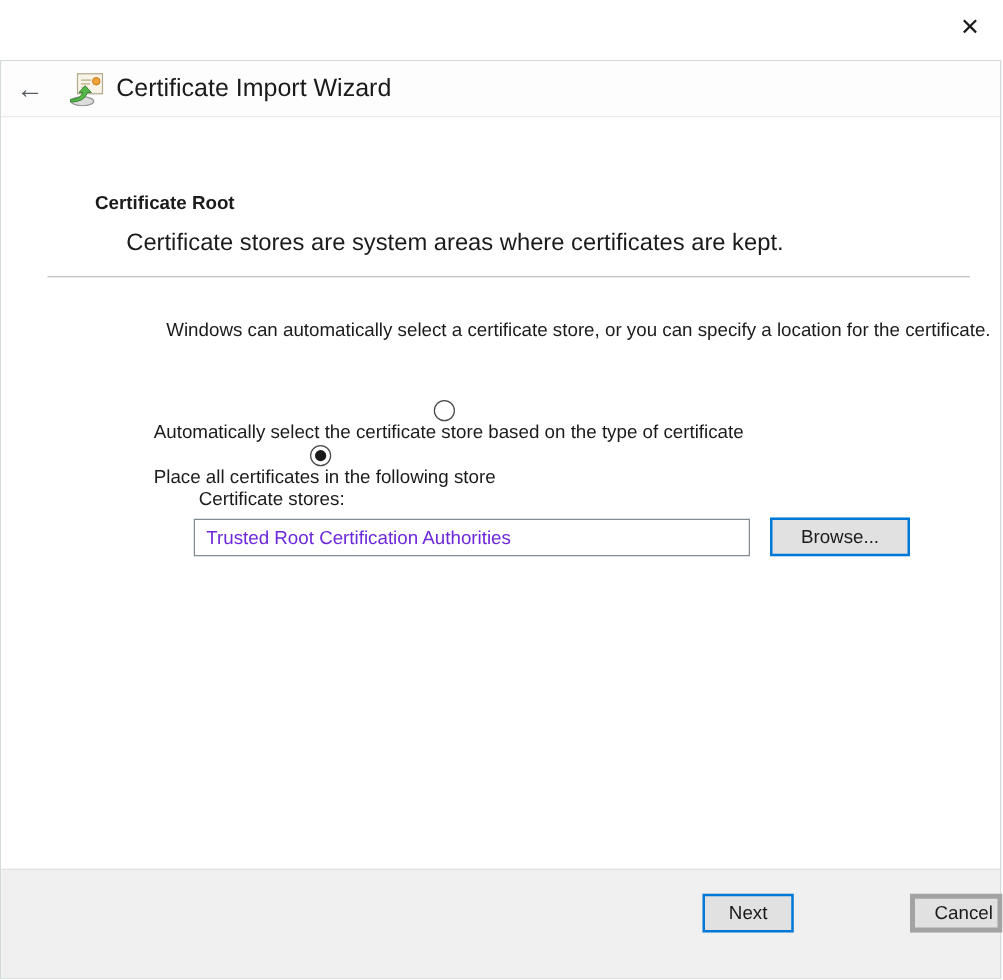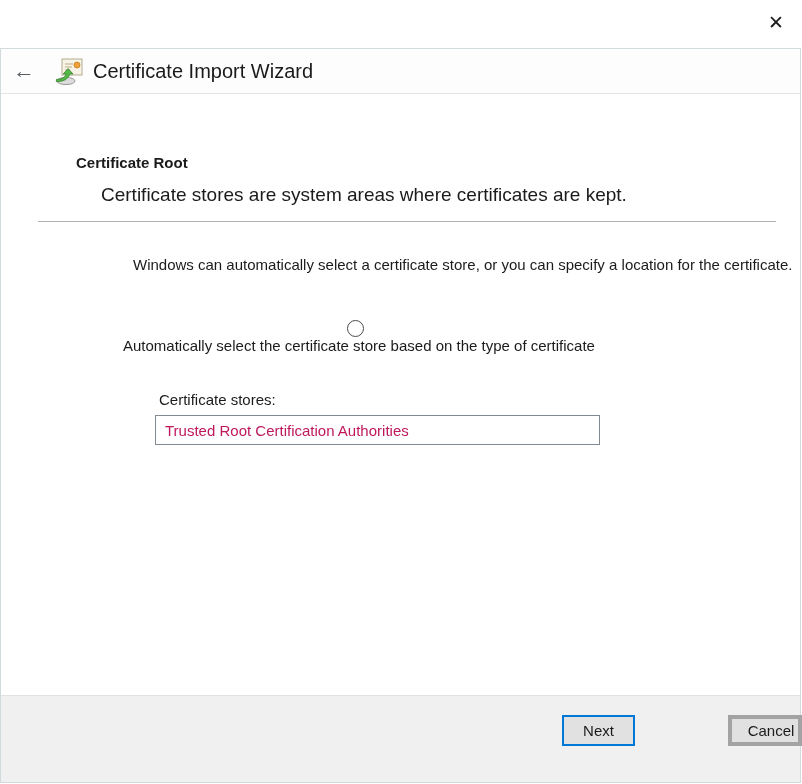--- a/index.html
+++ b/index.html
@@ -40,21 +40,21 @@
   .radio-row.r2 { top:262px; }
   .radio-circle { width:17px; height:17px; border:1px solid #4a4a4a; border-radius:50%;
     margin-right:7px; background:#fff; position:relative; flex:0 0 auto; }
   .radio-row.checked .radio-circle::after { content:""; position:absolute;
     top:3px; left:3px; width:9px; height:9px; border-radius:50%; background:#1a1a1a; }
   .radio-label { font-size:15px; }
 
   .store-label { position:absolute; top:297px; left:158px; font-size:15px; }
   .store-input { position:absolute; top:321px; left:154px; width:445px; height:30px;
     border:1px solid #818b91; background:#fff; font-size:15px; padding:0 9px;
-    font-family:"Liberation Sans","DejaVu Sans",sans-serif; color:#be185d; }
+    font-family:"Liberation Sans","DejaVu Sans",sans-serif; color:#6d28d9; }
   .browse-btn { position:absolute; top:320px; left:615px; width:112px; height:31px;
     background:#e1e1e1; border:2px solid #0078d7; font-size:15px;
     display:flex; align-items:center; justify-content:center; cursor:pointer; }
 
   .footer { position:absolute; left:0; right:0; bottom:0; height:87px;
     background:#f0f0f0; border-top:1px solid #e1e1e1; }
   .btn { position:absolute; top:19px; height:31px; font-size:15px; background:#e1e1e1;
     display:flex; align-items:center; justify-content:center; cursor:pointer; color:#1a1a1a; }
   .btn-next   { left:561px; width:73px; border:2px solid #0078d7; }
   .btn-cancel { left:727px; width:74px; border:4px solid #a3a3a3;padding-left:12px; }
@@ -87,25 +87,30 @@
 
     <div class="divider"></div>
 
     <div class="intro">Windows can automatically select a certificate store, or you can specify a location for the certificate.</div>
 
     <div class="radio-row r1">
       <span class="radio-circle"></span>
       <span class="radio-label">Automatically select the certificate store based on the type of certificate</span>
     </div>
 
+    <div class="radio-row r2 checked">
+      <span class="radio-circle"></span>
+      <span class="radio-label">Place all certificates in the following store</span>
+    </div>
 
     <div class="store-label">Certificate stores:</div>
 
     <input class="store-input" type="text" readonly="" value="Trusted Root Certification Authorities" style="">
 
+    <div class="browse-btn">Browse...</div>
 
   </div>
 
   <div class="footer">
     <div class="btn btn-next">Next</div>
     <div class="btn btn-cancel">Cancel</div>
   </div>
 
 </div>
 

